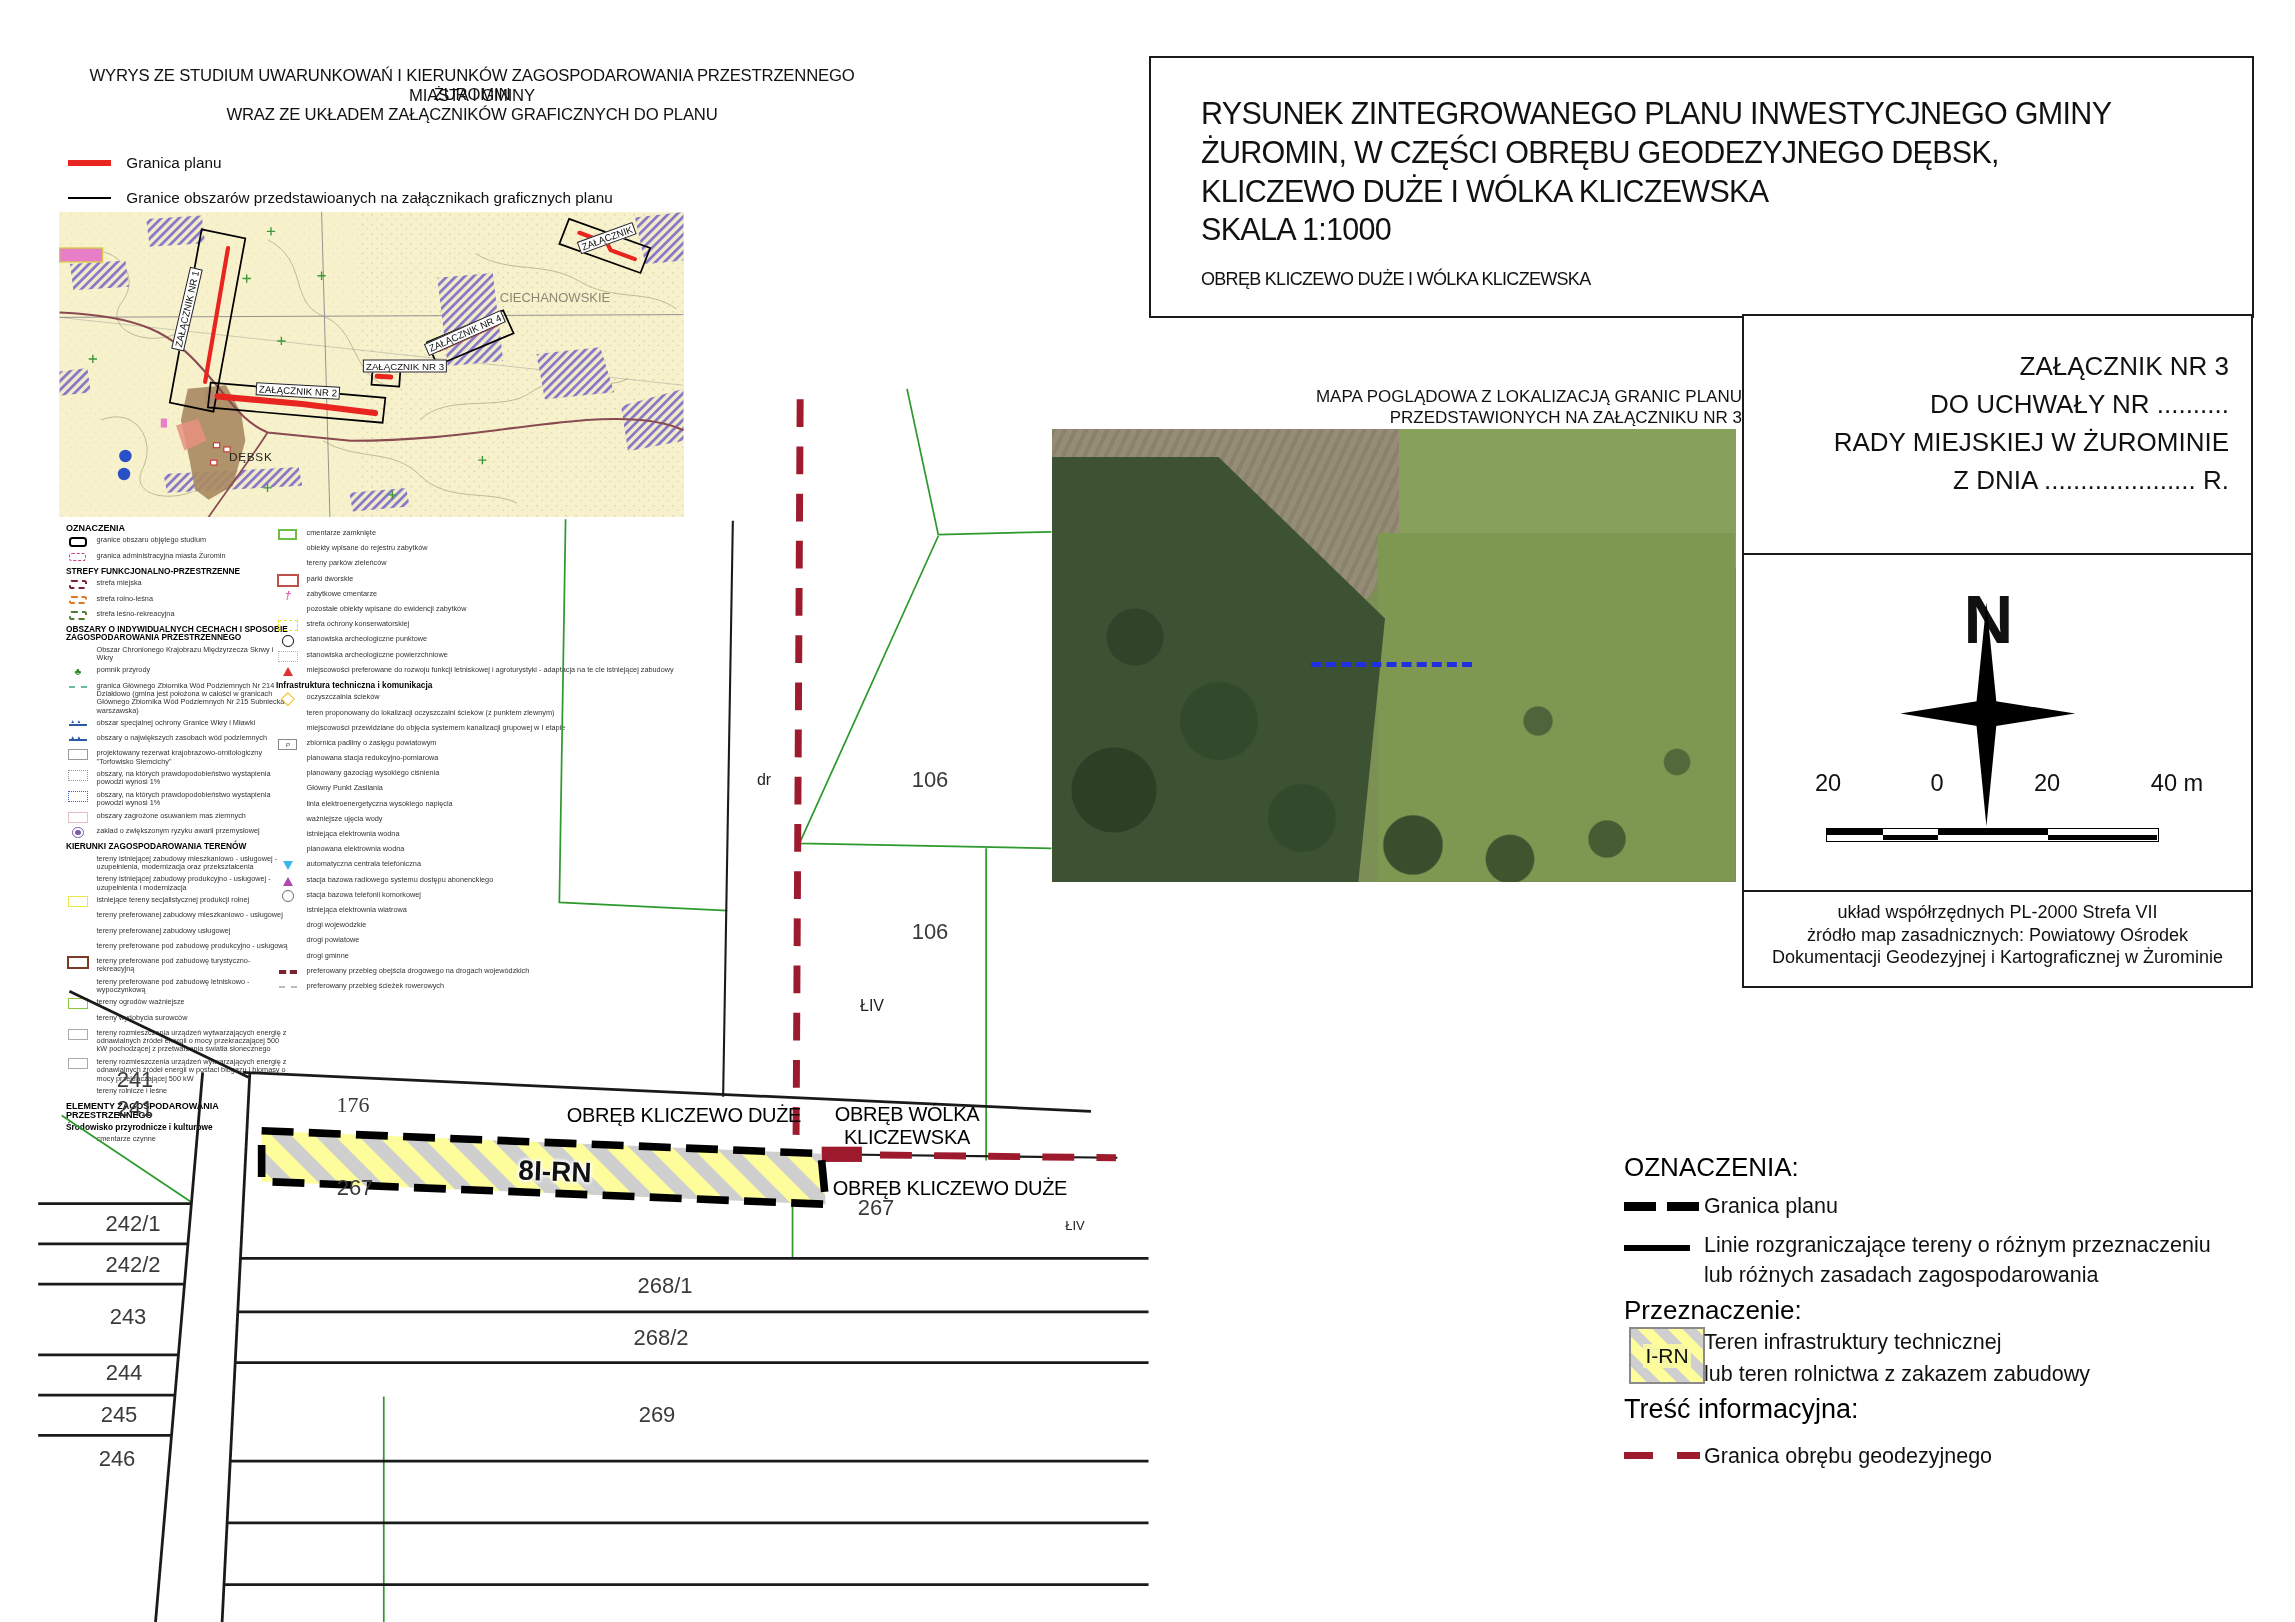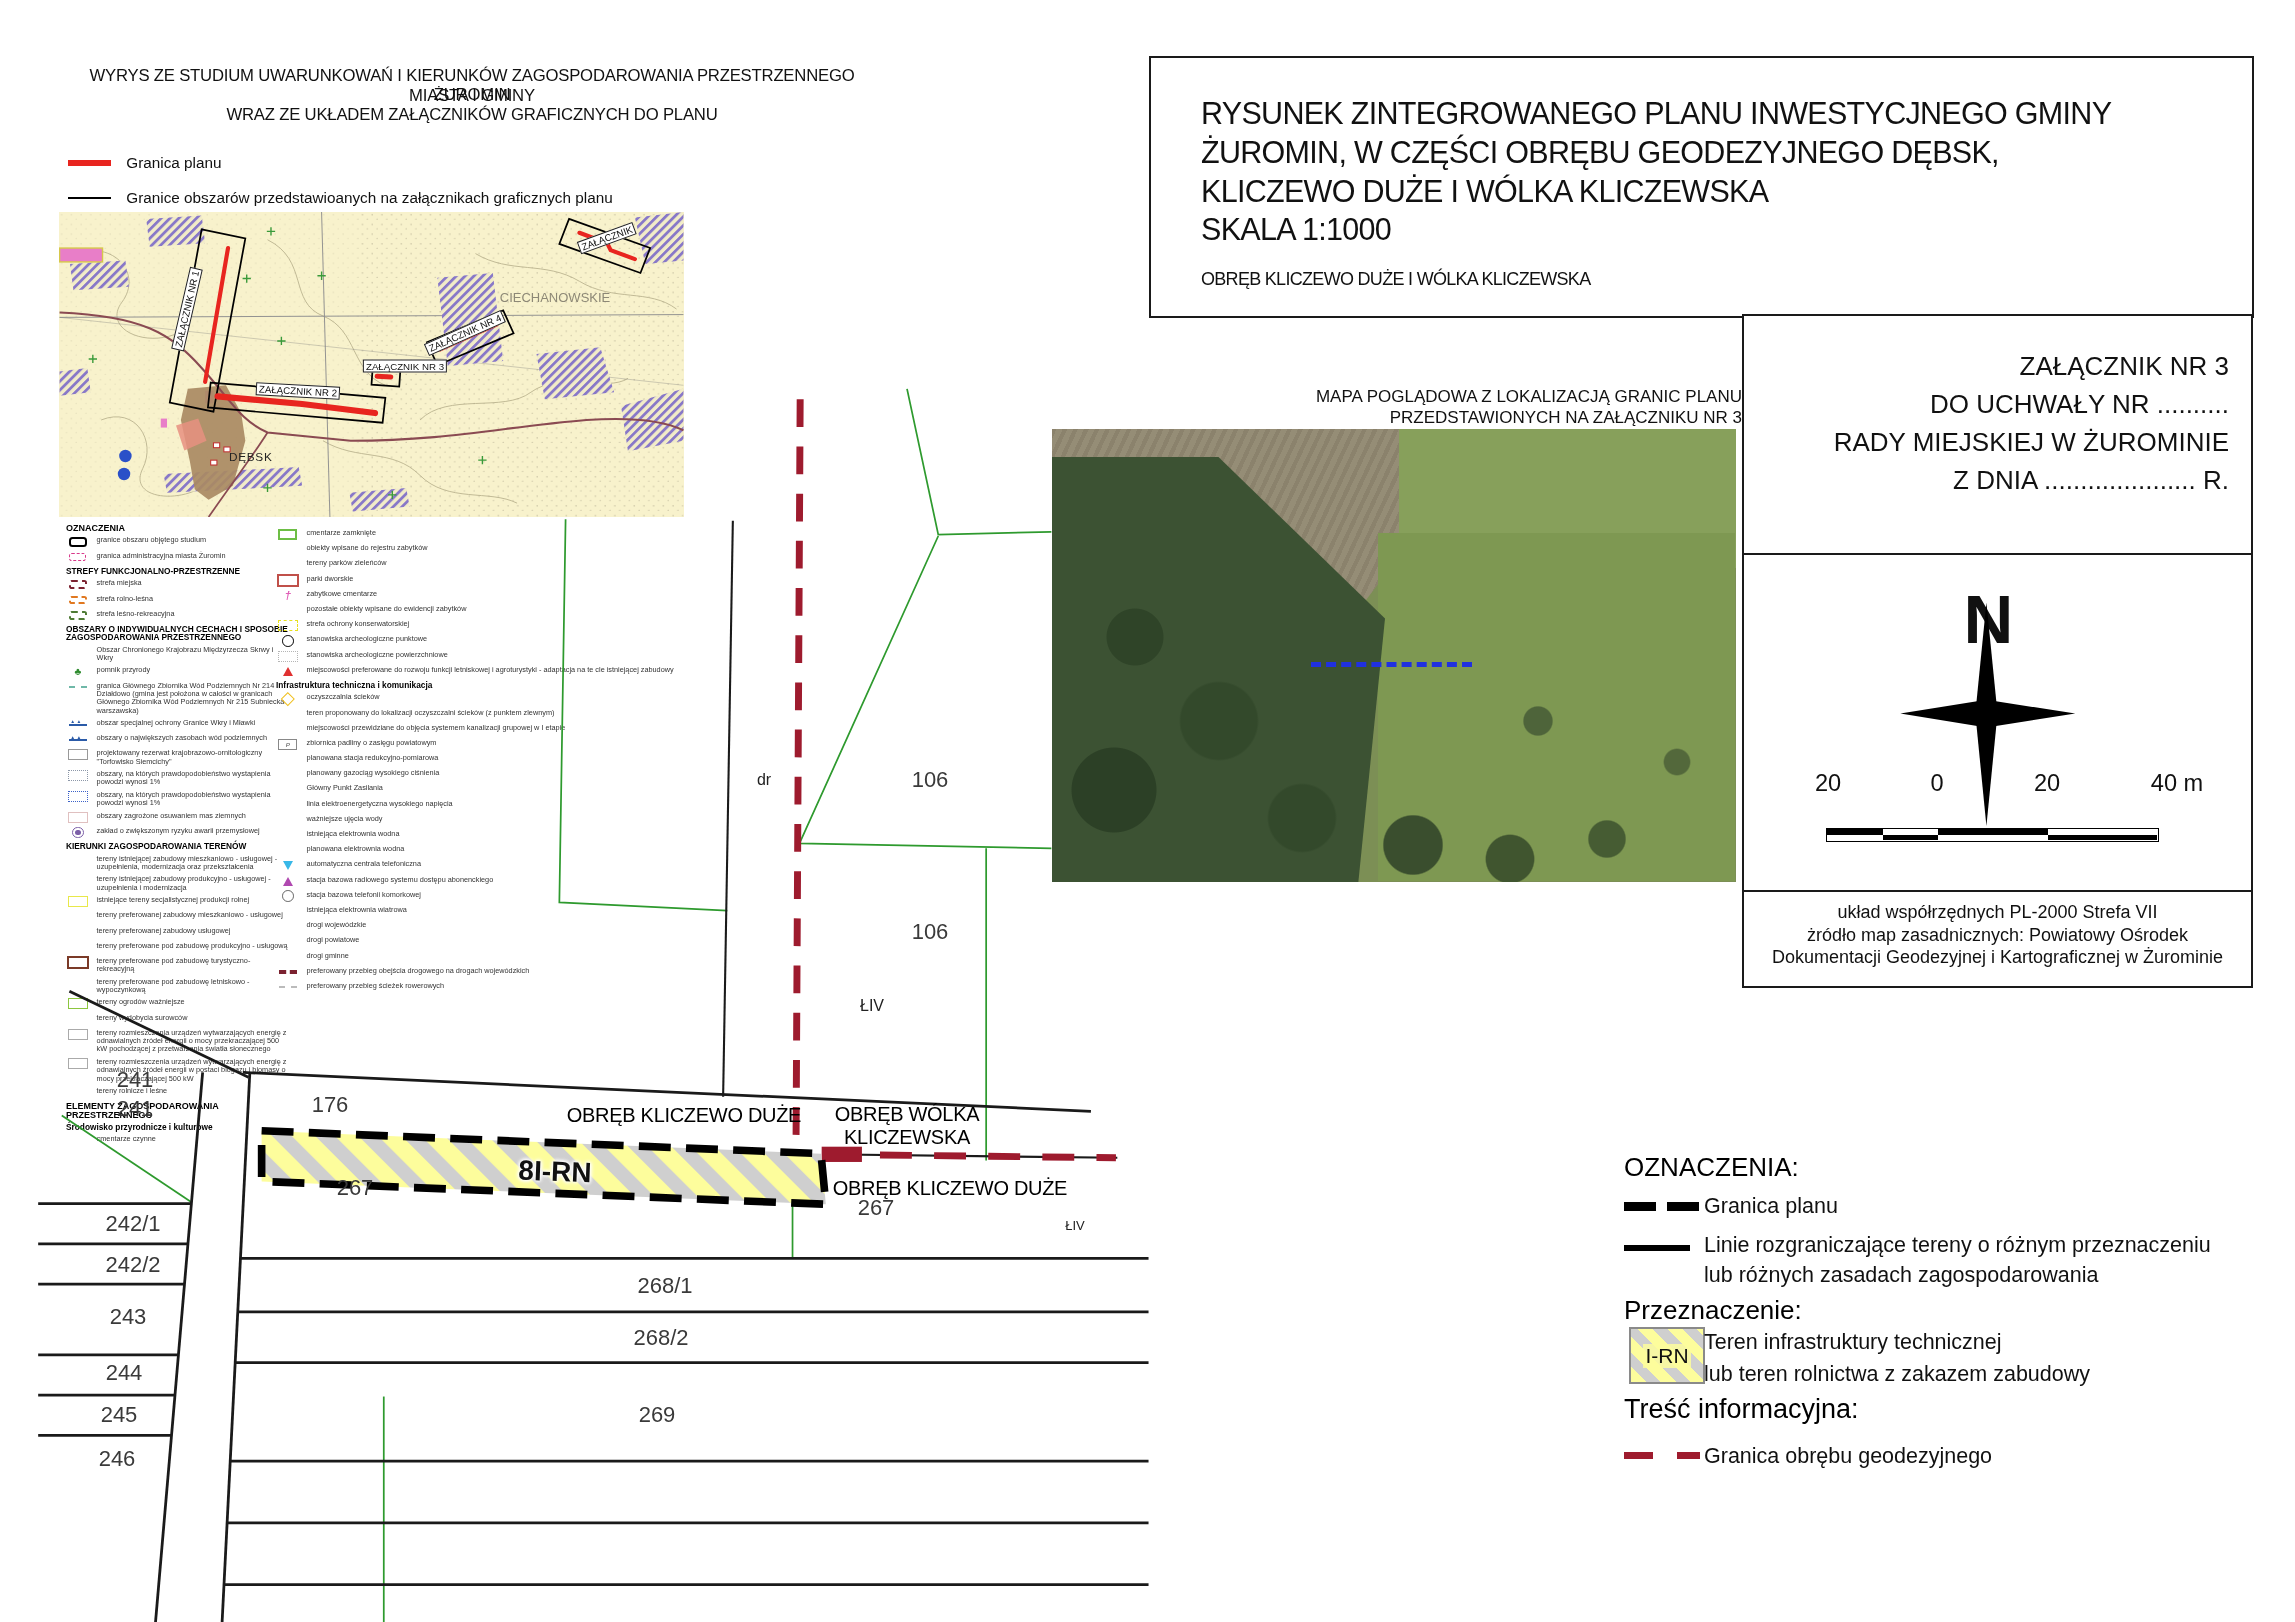--- a/index.html
+++ b/index.html
@@ -729,21 +729,21 @@
     <path d="M1153,575 L1147,1655" stroke-width="10" stroke-dasharray="40 28"></path>
     <path d="M1190,1663 L1608,1668" stroke-width="10" stroke-dasharray="46 32"></path>
   </g>
   <rect x="1184" y="1652" width="58" height="22" fill="#9E1B2E"></rect>
 
   <polygon points="377,1629 1183,1662 1190,1735 377,1702" fill="url(#zoneStripes)" stroke="#000" stroke-width="11" stroke-dasharray="46 22"></polygon>
 </svg>
 
 <div class="plan-label" style="position: absolute; left: 135px; top: 1080px; transform: translate(-50%, -50%);">241</div>
 <div class="plan-label" style="position: absolute; left: 135px; top: 1109px; transform: translate(-50%, -50%);">241</div>
-<div class="plan-label" style="position: absolute; left: 330px; top: 1105px; transform: translate(-50%, -50%);">176</div>
+<div class="plan-label" style="position: absolute; left: 353px; top: 1105px; transform: translate(-50%, -50%); font-family: Liberation Serif, serif;">176</div>
 <div class="plan-label" style="position: absolute; left: 355px; top: 1188px; transform: translate(-50%, -50%);">267</div>
 <div class="plan-label" style="position: absolute; left: 876px; top: 1208px; transform: translate(-50%, -50%);">267</div>
 <div class="plan-label" style="position: absolute; left: 133px; top: 1224px; transform: translate(-50%, -50%);">242/1</div>
 <div class="plan-label" style="position: absolute; left: 133px; top: 1265px; transform: translate(-50%, -50%);">242/2</div>
 <div class="plan-label" style="position: absolute; left: 128px; top: 1317px; transform: translate(-50%, -50%);">243</div>
 <div class="plan-label" style="position: absolute; left: 124px; top: 1373px; transform: translate(-50%, -50%);">244</div>
 <div class="plan-label" style="position: absolute; left: 119px; top: 1415px; transform: translate(-50%, -50%);">245</div>
 <div class="plan-label" style="position: absolute; left: 117px; top: 1459px; transform: translate(-50%, -50%);">246</div>
 <div class="plan-label" style="position: absolute; left: 665px; top: 1286px; transform: translate(-50%, -50%);">268/1</div>
 <div class="plan-label" style="position: absolute; left: 661px; top: 1338px; transform: translate(-50%, -50%);">268/2</div>

